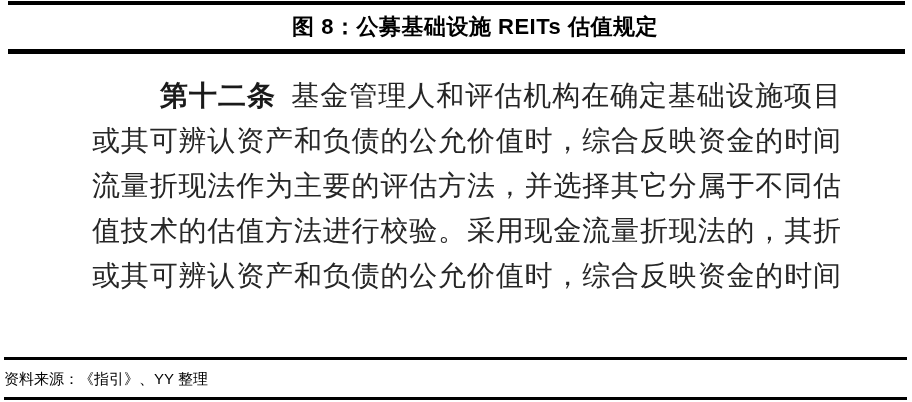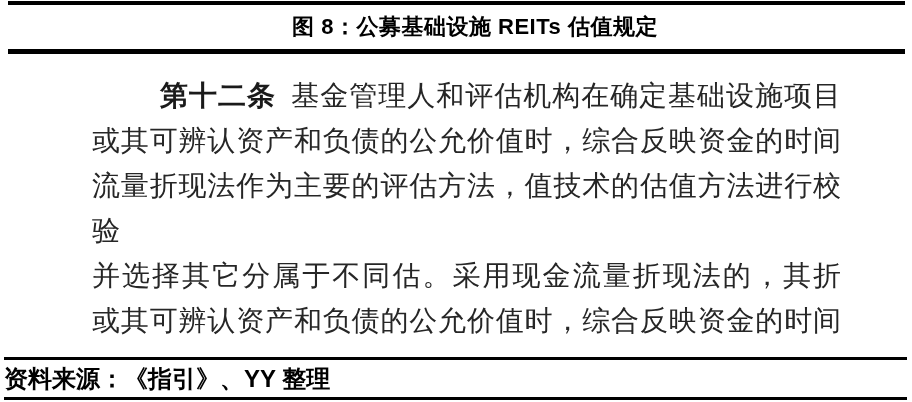--- a/index.html
+++ b/index.html
@@ -53,44 +53,44 @@
     margin-right: 0.55em;
     color: #1a1a1a;
   }
 
   .source-row {
     position: absolute;
     left: 4px; top: 360px;
     width: 900px;
     height: 37px;
     line-height: 37px;
-    font-weight: bold;
-    font-size: 24px;
+    font-weight: normal;
+    font-size: 15px;
     color: #000000;
     font-family: "Liberation Sans", "DejaVu Sans", sans-serif;
   }
 </style>
 </head>
 <body>
 
 <div class="figure">
 
   <div class="rule rule-top"></div>
 
   <div class="figure-title">图 8：公募基础设施 REITs 估值规定</div>
 
   <div class="rule rule-mid"></div>
 
   <div class="body-block">
     <div class="body-line first">
       <span class="clause-label">第十二条</span><span>基金管理人和评估机构在确定基础设施项目</span>
     </div>
     <div class="body-line">或其可辨认资产和负债的公允价值时，综合反映资金的时间</div>
-    <div class="body-line">流量折现法作为主要的评估方法，值技术的估值方法进行校验</div>
-    <div class="body-line">并选择其它分属于不同估。采用现金流量折现法的，其折</div>
+    <div class="body-line">流量折现法作为主要的评估方法，并选择其它分属于不同估</div>
+    <div class="body-line">值技术的估值方法进行校验。采用现金流量折现法的，其折</div>
     <div class="body-line">或其可辨认资产和负债的公允价值时，综合反映资金的时间</div>
   </div>
 
   <div class="rule rule-src-top"></div>
 
   <div class="source-row">
     <span>资料来源：《指引》、YY 整理</span>
   </div>
 
   <div class="rule rule-src-bottom"></div>

